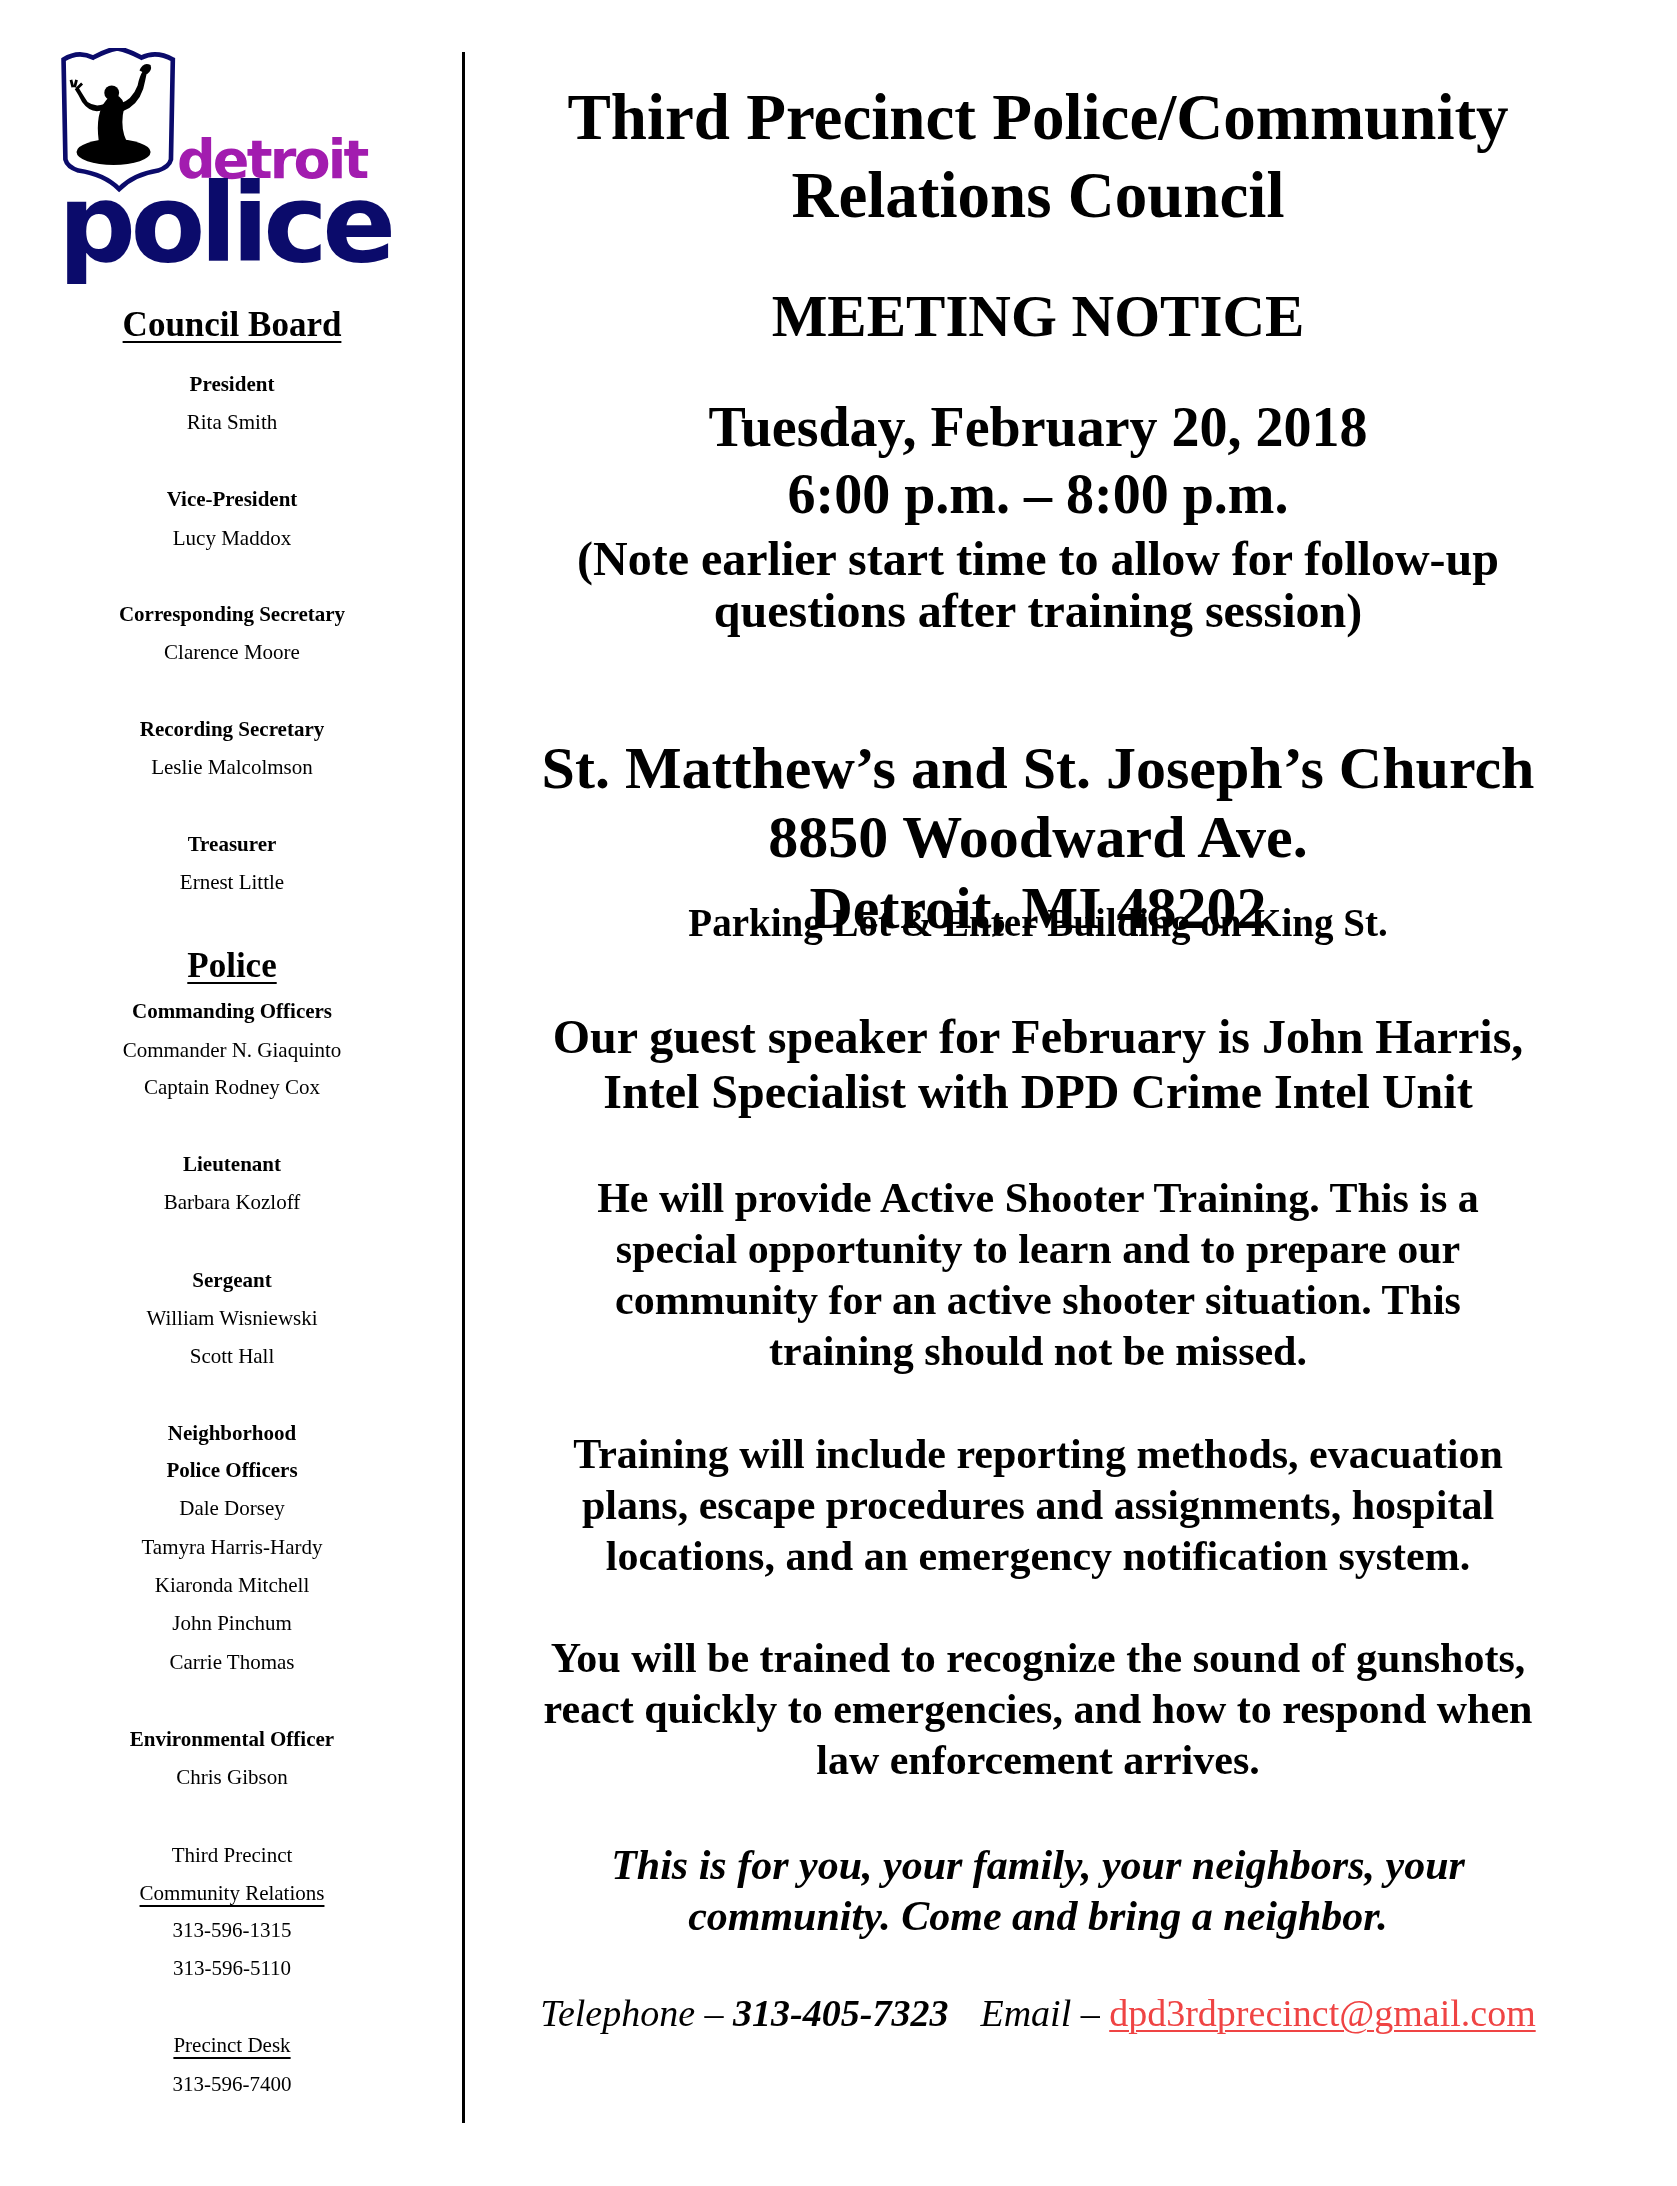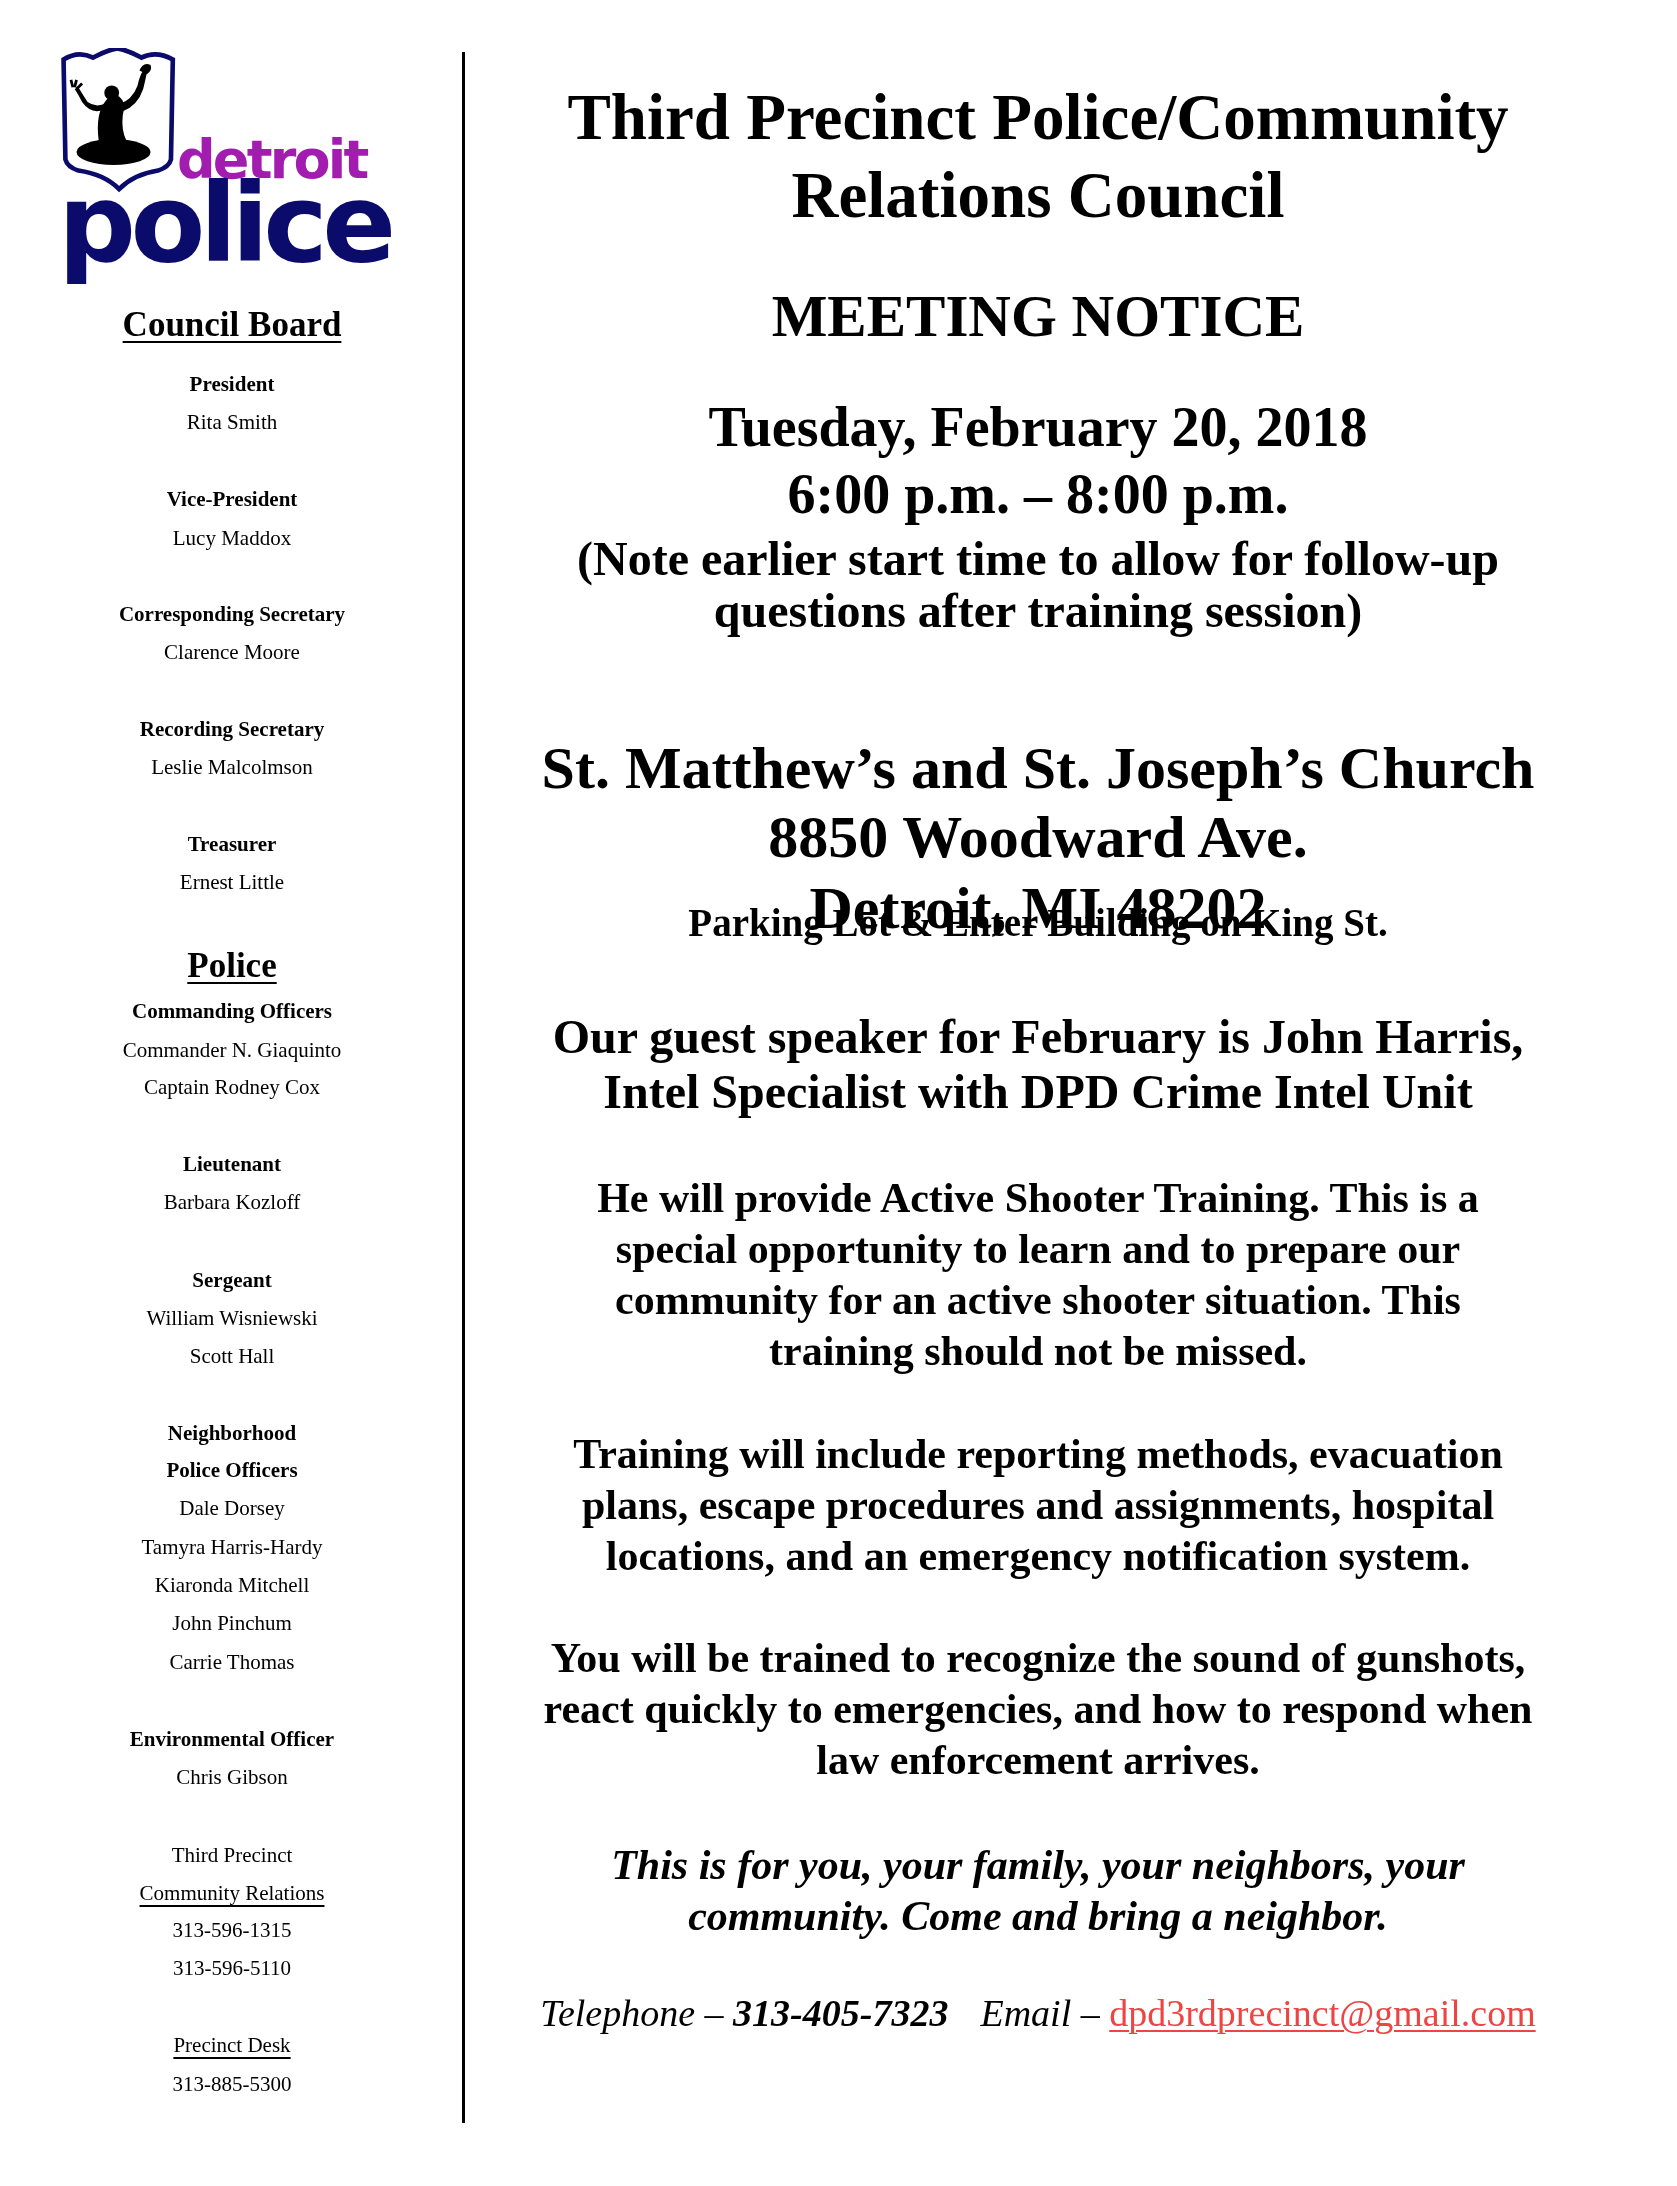--- a/index.html
+++ b/index.html
@@ -101,21 +101,21 @@
 
   <div class="line lc b" style="top:1720px">Environmental Officer</div>
   <div class="line lc" style="top:1758px">Chris Gibson</div>
 
   <div class="line lc" style="top:1836px">Third Precinct</div>
   <div class="line lc u" style="top:1874px">Community Relations</div>
   <div class="line lc" style="top:1911px">313-596-1315</div>
   <div class="line lc" style="top:1949px">313-596-5110</div>
 
   <div class="line lc u" style="top:2026px">Precinct Desk</div>
-  <div class="line lc" style="top:2065px">313-885-5300</div>
+  <div class="line lc" style="top:2065px">313-596-7400</div>
 </div>
 
 <div>
   <div class="line rc title" style="top:85px">Third Precinct Police/Community</div>
   <div class="line rc title" style="top:163px">Relations Council</div>
 
   <div class="line rc notice" style="top:287px">MEETING NOTICE</div>
 
   <div class="line rc date" style="top:399px">Tuesday, February 20, 2018</div>
   <div class="line rc date" style="top:466px">6:00 p.m. – 8:00 p.m.</div>

